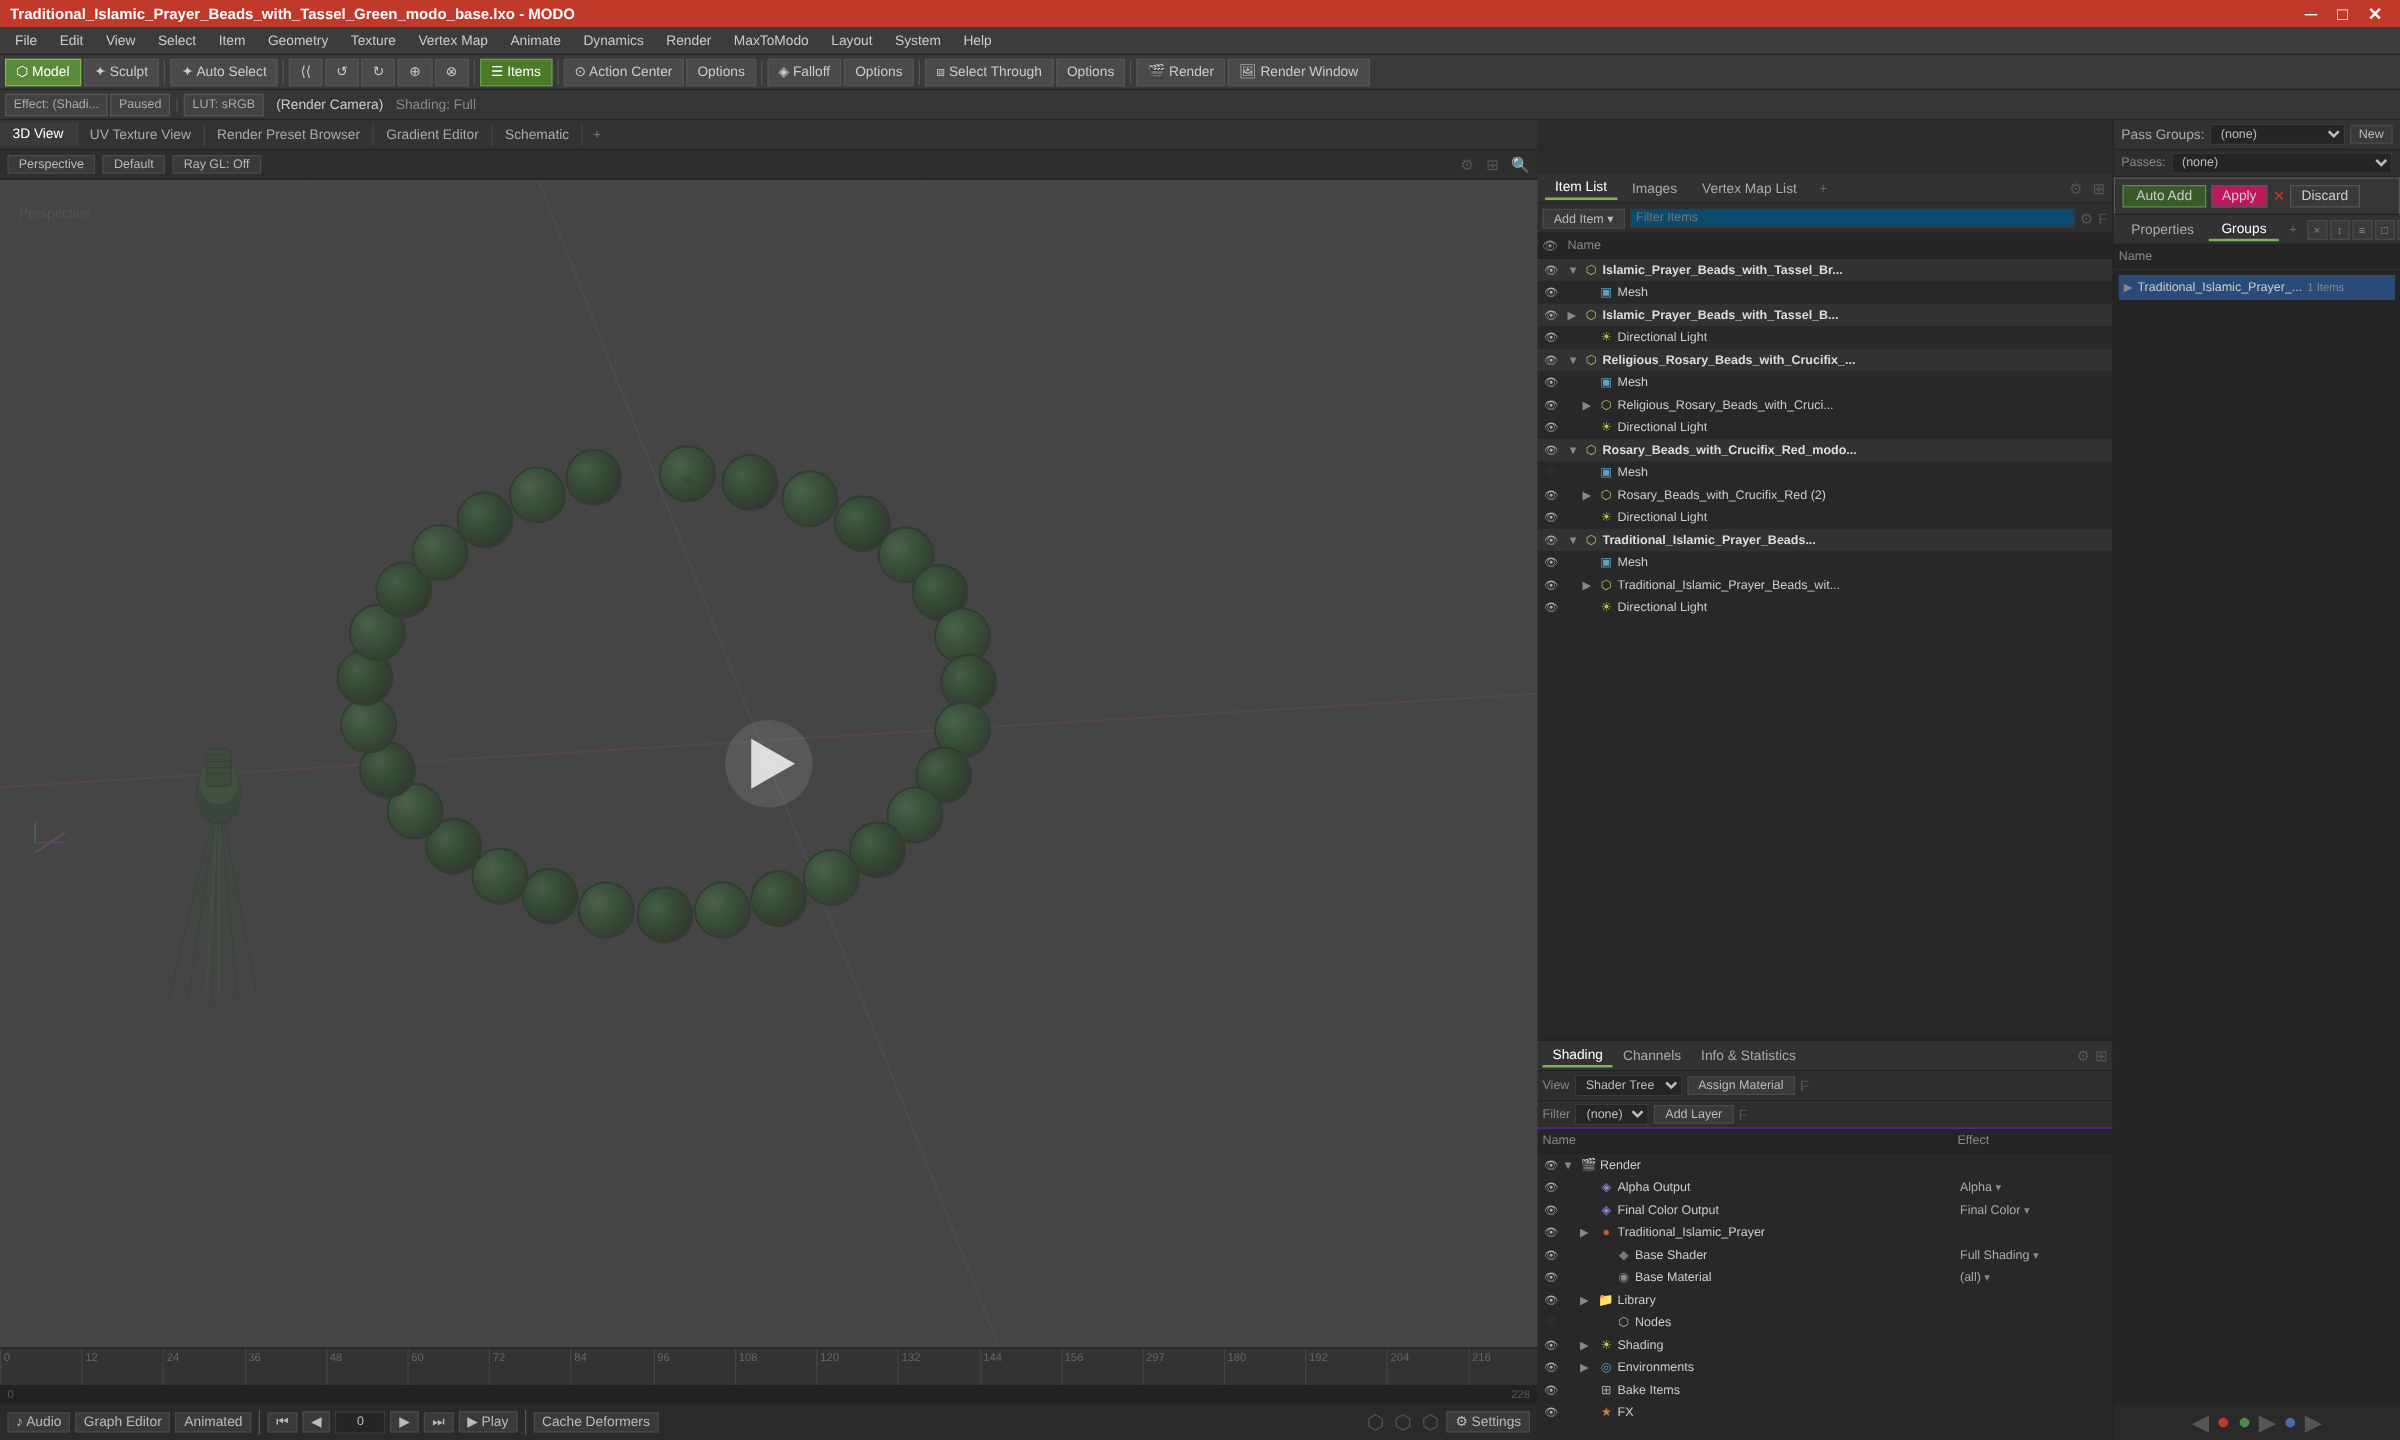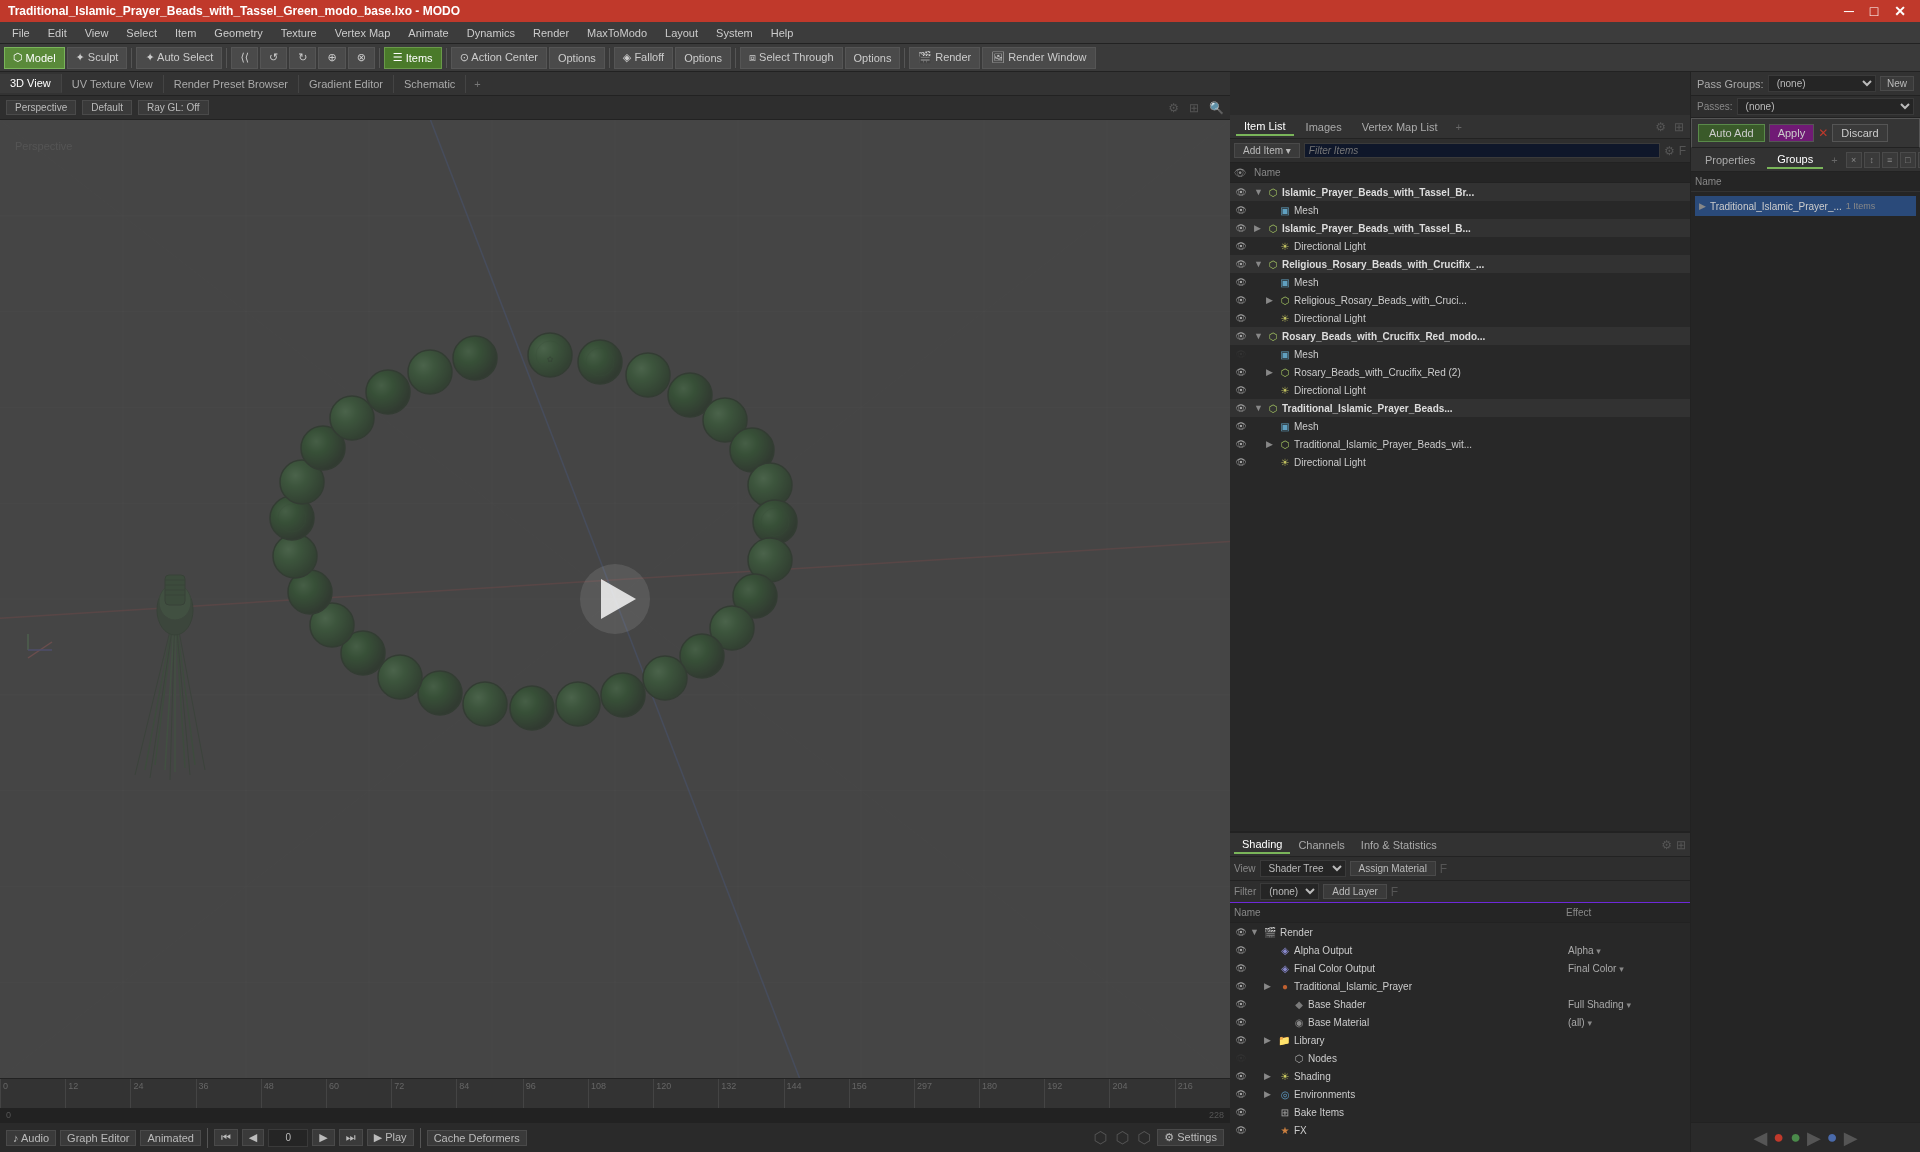--- a/index.html
+++ b/index.html
@@ -50,21 +50,21 @@
     #transport { background: #2a2a2a; height: 30px; display: flex; align-items: center; padding: 0 6px; gap: 4px; border-top: 1px solid #222; }
     .transport-btn { background: #3a3a3a; border: 1px solid #4a4a4a; color: #bbb; padding: 1px 6px; font-size: 11px; cursor: pointer; }
     #item-list-header { background: #323232; height: 24px; display: flex; align-items: center; padding: 0 6px; gap: 4px; border-bottom: 1px solid #222; }
     .panel-tab { padding: 2px 8px; color: #aaa; font-size: 11px; cursor: pointer; }
     .panel-tab.active { color: #fff; border-bottom: 2px solid #7ab55a; }
     .panel-tab-add { color: #666; padding: 2px 6px; cursor: pointer; }
 
     
     #item-list-toolbar { background: #2e2e2e; height: 24px; display: flex; align-items: center; padding: 0 4px; gap: 4px; border-bottom: 1px solid #222; }
     .item-list-btn { background: #3a3a3a; border: 1px solid #4a4a4a; color: #bbb; padding: 1px 8px; font-size: 10px; cursor: pointer; white-space: nowrap; }
-    .item-filter { background: #0f172a; border: 1px solid #3a3a3a; color: #bbb; padding: 1px 4px; font-size: 10px; flex: 1; font-style: italic; }
+    .item-filter { background: #0c4a6e; border: 1px solid #3a3a3a; color: #bbb; padding: 1px 4px; font-size: 10px; flex: 1; }
 
     #item-list-cols { background: #252525; height: 20px; display: flex; align-items: center; border-bottom: 1px solid #222; font-size: 10px; color: #888; }
     .col-eye { width: 20px; text-align: center; }
     .col-name { flex: 1; padding-left: 4px; }
 
     #item-list-content { flex: 1; overflow-y: auto; background: #282828; }
     .item-row { display: flex; align-items: center; height: 18px; padding: 0 2px; cursor: pointer; }
     .item-row.selected { background: #2d4a7a; }
     .item-row.group-header { background: #323232; }
     .item-eye { width: 18px; text-align: center; color: #555; font-size: 9px; }
@@ -201,20 +201,28 @@
     <button class="toolbar-btn">◈ Falloff</button>
     <button class="toolbar-btn">Options</button>
     <div class="toolbar-sep"></div>
     <button class="toolbar-btn">⧈ Select Through</button>
     <button class="toolbar-btn">Options</button>
     <div class="toolbar-sep"></div>
     <button class="toolbar-btn">🎬 Render</button>
     <button class="toolbar-btn">🖼 Render Window</button>
   </div>
 
+  <div id="sub-toolbar">
+    <button class="sub-btn">Effect: (Shadi...</button>
+    <button class="sub-btn">Paused</button>
+    <span style="color:#555;margin:0 2px;">|</span>
+    <button class="sub-btn">LUT: sRGB</button>
+    <span style="margin-left:8px;">(Render Camera)</span>
+    <span style="margin-left:8px;color:#888;">Shading: Full</span>
+  </div>
 
   <div id="content-area">
 
     <div id="left-content">
 
       <div id="view-tabs">
         <div class="view-tab active">3D View</div>
         <div class="view-tab">UV Texture View</div>
         <div class="view-tab">Render Preset Browser</div>
         <div class="view-tab">Gradient Editor</div>
@@ -717,21 +725,21 @@
 
       <div id="passes-row" style="background:#2e2e2e;height:22px;display:flex;align-items:center;padding:0 6px;gap:4px;border-bottom:1px solid #222;">
         <span style="color:#888;font-size:10px;">Passes:</span>
         <select class="passes-select">
           <option>(none)</option>
         </select>
       </div>
 
       <div id="auto-add-panel" style="background:#353535;border-bottom:1px solid #222;height:30px;display:flex;align-items:center;padding:0 6px;gap:4px;">
         <button id="auto-add-btn" style="background:#3a5a2a;border:1px solid #5a8a4a;color:#ccc;padding:2px 10px;font-size:11px;cursor:pointer;">Auto Add</button>
-        <button id="apply-btn" style="background:#701a75;border:1px solid #555;color:#ccc;padding:2px 8px;font-size:11px;cursor:pointer;">Apply</button>
+        <button id="apply-btn" style="background:#be185d;border:1px solid #555;color:#ccc;padding:2px 8px;font-size:11px;cursor:pointer;">Apply</button>
         <span style="color:#c0392b;cursor:pointer;font-size:12px;">✕</span>
         <button id="discard-btn" style="background:#3a3a3a;border:1px solid #555;color:#ccc;padding:2px 8px;font-size:11px;cursor:pointer;">Discard</button>
       </div>
 
       <div id="prop-groups-tabs">
         <div class="prop-tab">Properties</div>
         <div class="prop-tab active" style="border-bottom:2px solid #7ab55a;color:#fff;">Groups</div>
         <div class="prop-tab-add">+</div>
         <div id="prop-icons">
           <div class="prop-icon-btn">×</div>

